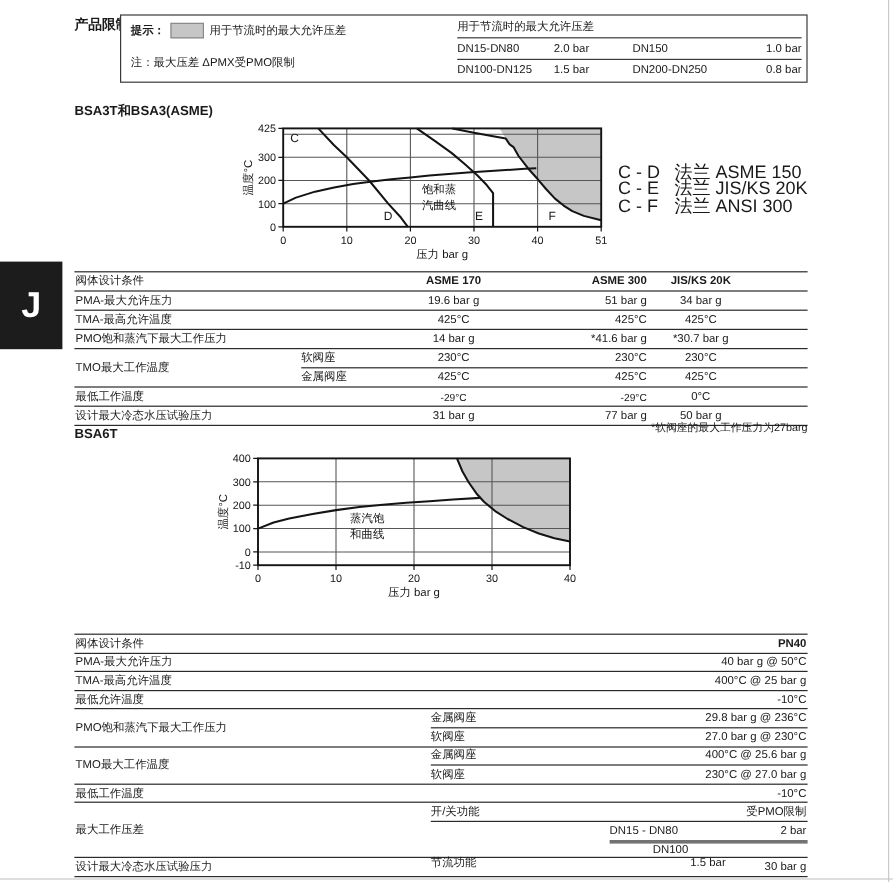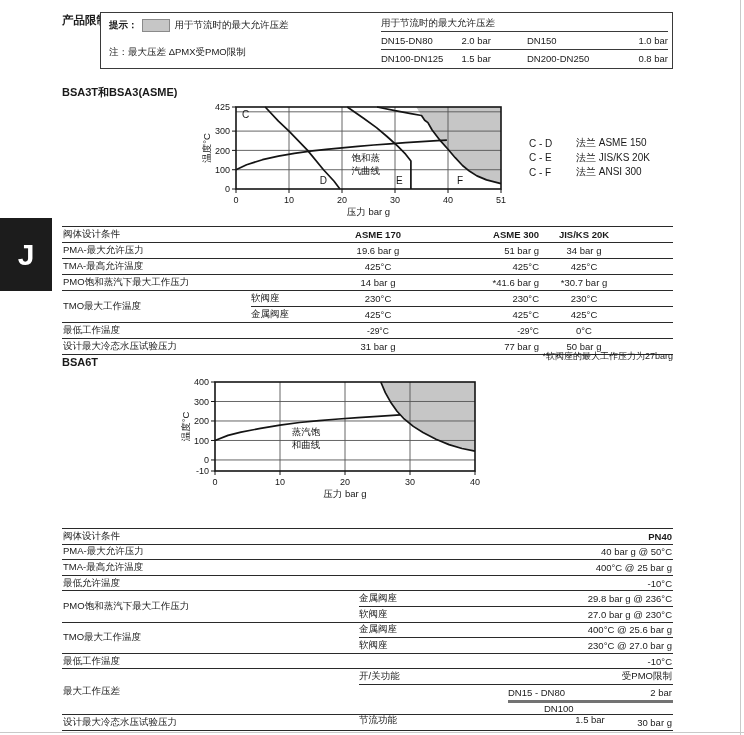--- a/index.html
+++ b/index.html
@@ -42,21 +42,21 @@
   #sec1-heading{left:62px;top:85px;}
   #sec2-heading{left:62px;top:356px;}
   #footnote1{right:71px;top:350px;font-size:9px;}
 
   
   #chart1{left:200px;top:96px;width:312px;height:122px;}
   #chart2{left:178px;top:370px;width:312px;height:132px;}
   svg text{font-family:"Liberation Sans","DejaVu Sans",sans-serif;fill:#161616;}
 
   
-  #legend1{left:529px;top:136px;font-size:10px;}
+  #legend1{left:515px;top:136px;font-size:15px;}
   .legend-row{display:flex;height:14.5px;align-items:center;}
   .legend-key{width:47px;}
 
   
   #table1{left:62px;top:226px;width:611px;font-size:9.5px;border-bottom:1.4px solid #2a2a2a;}
   .t1-row{display:flex;height:15px;align-items:center;border-top:1px solid #2a2a2a;}
   #table1 .first{border-top:1.8px solid #2a2a2a;}
   .t1-label{width:188px;padding-left:1px;}
   .t1-sub{width:60px;}
   .t1-c1{width:134px;text-align:center;}

